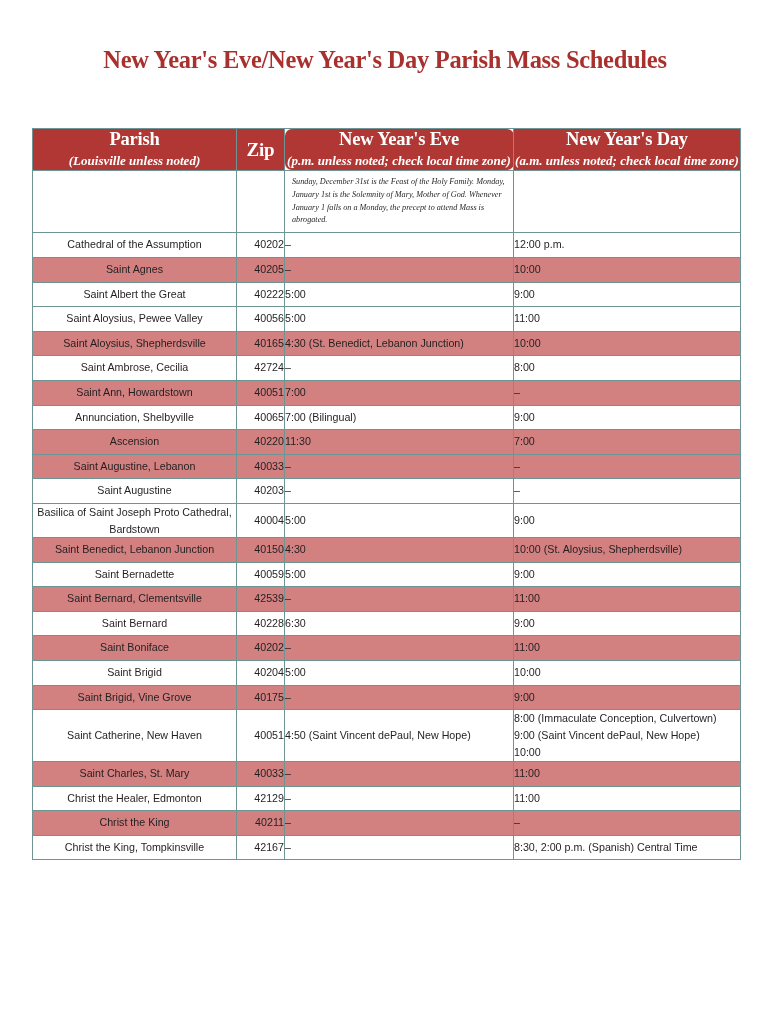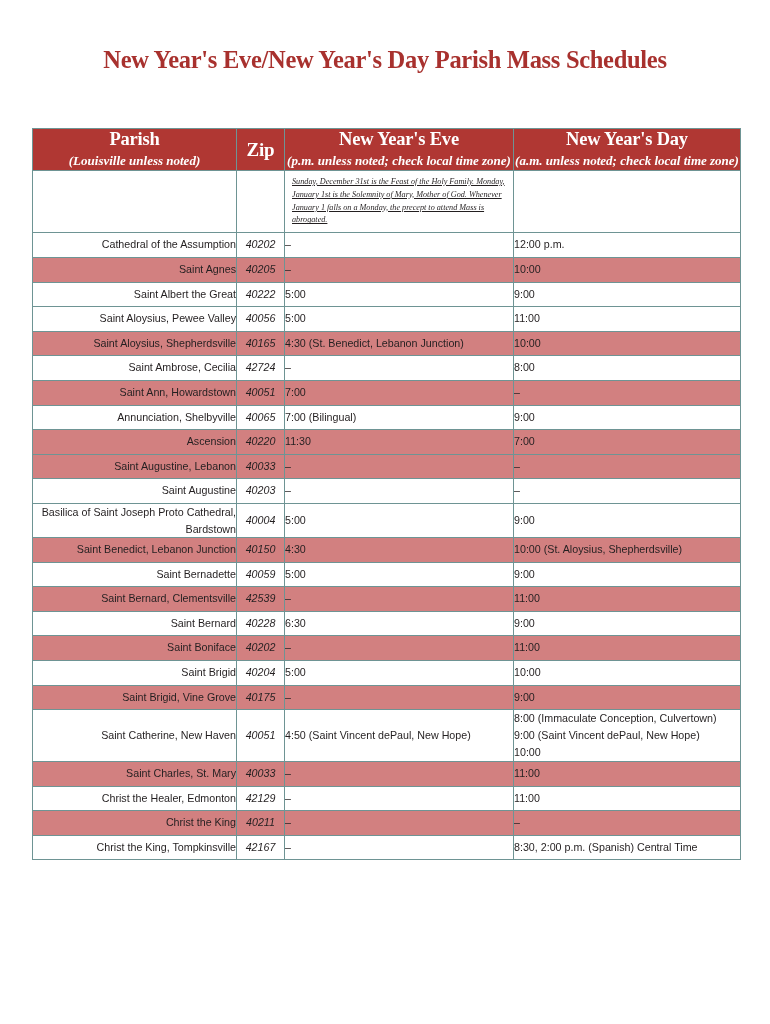--- a/index.html
+++ b/index.html
@@ -56,21 +56,21 @@
   thead th {
     background: #B03733;
     color: #ffffff;
     border-color: #B03733;
     border-bottom: 1px solid #6E9494;
     text-align: center;
     padding: 7px 4px 8px 4px;
   }
   thead th.col-parish { width: 204px; }
   thead th.col-zip    { width: 48px; }
-  thead th.col-eve    { width: 229px; }
+  thead th.col-eve    { width: 229px; border-radius: 7px; }
   thead th.col-day    { width: 227px; }
   .hd-main {
     display: block;
     font-family: "Liberation Serif", serif;
     font-weight: bold;
     font-size: 18.5px;
     line-height: 1.12;
     letter-spacing: -0.2px;
     white-space: nowrap;
   }
@@ -81,21 +81,20 @@
     font-size: 13px;
     line-height: 1.3;
     margin-top: 3px;
     white-space: nowrap;
   }
   .hd-zip .hd-main { font-size: 19px; }
   
   tr.note-row td {
     background: #ffffff;
     height: 52px;
-    text-decoration: underline;
   }
   .note-text {
     font-family: "Liberation Serif", serif;
     font-style: italic;
     font-size: 8.2px;
     line-height: 1.62;
     color: #231f20;
     padding: 5px 6px 5px 7px;
   }
   
@@ -103,22 +102,22 @@
     background: #ffffff;
     font-size: 10.7px;
     line-height: 1.28;
     height: 24.6px;
     padding: 2px 7px 3px 7px;
     color: #231f20;
   }
   tbody tr.alt td {
     background: #D28080;
   }
-  td.c-parish { text-align: right; }
-  td.c-zip { text-align: center; padding-left: 7px; font-style: italic; }
+  td.c-parish { text-align: center; }
+  td.c-zip { text-align: right; padding-left: 7px; }
   td.c-eve  { text-align: left; }
   td.c-day  { text-align: left; }
   td.multi { height: auto; padding-top: 5px; padding-bottom: 6px; }
   .ml { display: block; line-height: 1.58; }
   .cell-tall { line-height: 1.55; }
 </style>
 </head>
 <body>
 
 <div class="page">

